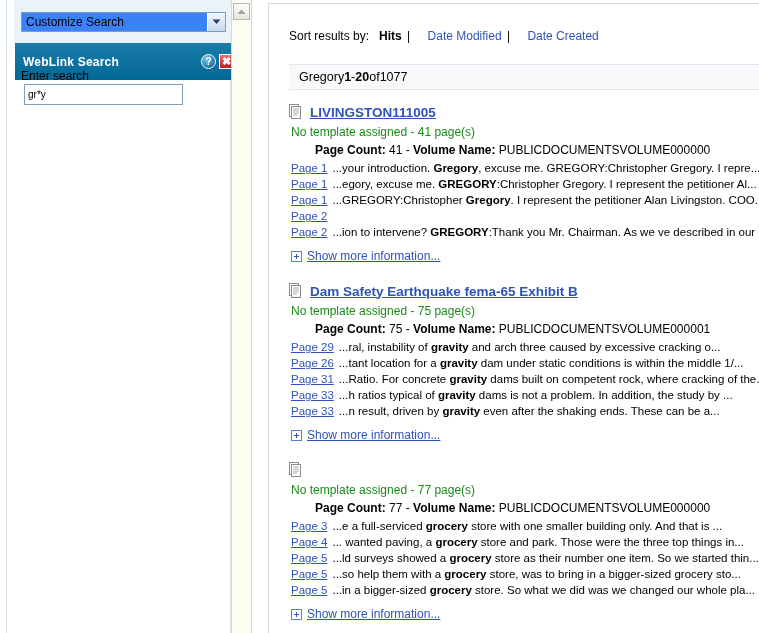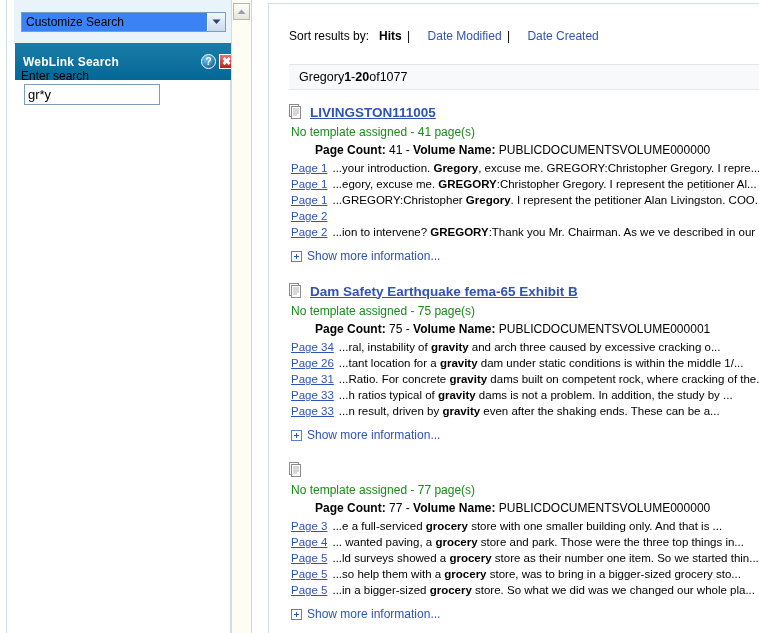--- a/index.html
+++ b/index.html
@@ -145,26 +145,26 @@
     top: 69px;
     font-size: 12px;
     color: #000;
     white-space: nowrap;
     text-align: right;
   }
   .search-input {
     position: absolute;
     left: 17px;
     top: 84px;
-    width: 136px;
+    width: 159px;
     height: 21px;
     border: 1px solid #7f9db9;
     background: #ffffff;
     font-family: "Liberation Sans", sans-serif;
-    font-size: 13px;
+    font-size: 10px;
     color: #000;
     padding: 0 3px;
     box-sizing: border-box;
   }
 
   
   .left-scrollbar {
     position: absolute;
     right: 0;
     top: 0;
@@ -316,20 +316,21 @@
   }
   .plus-icon:before, .plus-icon:after {
     content: "";
     position: absolute;
     background: #3054b5;
   }
   .plus-icon:before { left: 2px; top: 4px; width: 5px; height: 1px; }
   .plus-icon:after { left: 4px; top: 2px; width: 1px; height: 5px; }
   .showmore-label {
     color: #3054b5;
+    text-decoration: underline;
     font-size: 12px;
     cursor: pointer;
     white-space: nowrap;
   }
 </style>
 </head>
 <body>
 
 <div class="app">
 
@@ -437,21 +438,21 @@
                 <line x1="4" y1="7" x2="10" y2="7" stroke="#b0b0b0"></line>
                 <line x1="4" y1="9" x2="10" y2="9" stroke="#b0b0b0"></line>
                 <line x1="4" y1="11" x2="8" y2="11" stroke="#b0b0b0"></line>
               </svg>
             </span>
             <span class="result-title">Dam Safety Earthquake fema-65 Exhibit B</span>
           </div>
           <div class="template-line">No template assigned - 75 page(s)</div>
           <div class="pagecount-line"><b>Page Count:</b><span> 75 - </span><b>Volume Name:</b><span> PUBLICDOCUMENTSVOLUME000001</span></div>
           <div class="snippet">
-            <span class="page-link">Page 34</span>
+            <span class="page-link">Page 29</span>
             <span class="stext"><span>...ral, instability of </span><span class="hl">gravity</span><span> and arch three caused by excessive cracking o...</span></span>
           </div>
           <div class="snippet">
             <span class="page-link">Page 26</span>
             <span class="stext"><span>...tant location for a </span><span class="hl">gravity</span><span> dam under static conditions is within the middle 1/...</span></span>
           </div>
           <div class="snippet">
             <span class="page-link">Page 31</span>
             <span class="stext"><span>...Ratio. For concrete </span><span class="hl">gravity</span><span> dams built on competent rock, where cracking of the...</span></span>
           </div>

